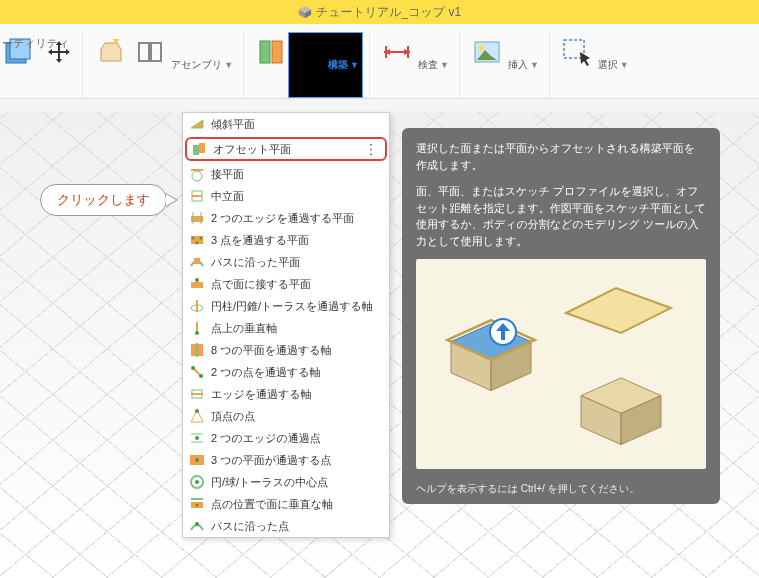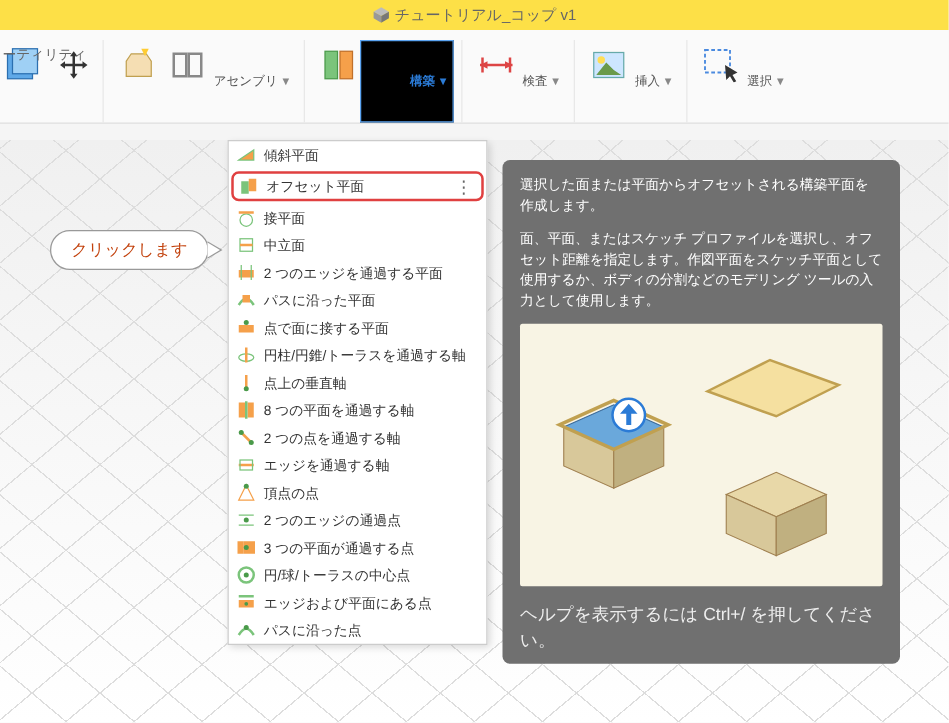--- a/index.html
+++ b/index.html
@@ -178,21 +178,21 @@
   .tooltip-panel p { margin-bottom: 10px; }
   .tooltip-img {
     background: #f8f4e4;
     border-radius: 2px;
     height: 210px;
     margin: 8px 0 12px 0;
     position: relative;
   }
   .tt-footer {
     color: #eee;
-    font-size: 14px;
+    font-size: 10px;
   }
   
   .iso-box {
     position: absolute;
     width: 110px; height: 80px;
   }
   .iso-box svg { width: 100%; height: 100%; }
   .iso-plane {
     position: absolute;
     top: 24px; left: 140px;
@@ -364,20 +364,29 @@
       <div class="dropdown-item">
         <span class="mi-icon"><svg viewBox="0 0 16 16">
             <rect x="2" y="6" width="12" height="6" fill="#f5a04a"></rect>
             <line x1="4" y1="2" x2="4" y2="14" stroke="#7bc47b"></line>
             <line x1="12" y1="2" x2="12" y2="14" stroke="#7bc47b"></line>
           </svg></span>
         <span>2 つのエッジを通過する平面</span>
       </div>
       <div class="dropdown-item">
         <span class="mi-icon"><svg viewBox="0 0 16 16">
+            <rect x="2" y="4" width="12" height="8" fill="#f5a04a"></rect>
+            <circle cx="4" cy="6" r="1.5" fill="#4a9a4a"></circle>
+            <circle cx="12" cy="6" r="1.5" fill="#4a9a4a"></circle>
+            <circle cx="8" cy="11" r="1.5" fill="#4a9a4a"></circle>
+          </svg></span>
+        <span>3 点を通過する平面</span>
+      </div>
+      <div class="dropdown-item">
+        <span class="mi-icon"><svg viewBox="0 0 16 16">
             <path d="M2 12 Q8 2 14 12" fill="none" stroke="#7bc47b" stroke-width="2"></path>
             <rect x="5" y="4" width="6" height="6" fill="#f5a04a"></rect>
           </svg></span>
         <span>パスに沿った平面</span>
       </div>
       <div class="dropdown-item">
         <span class="mi-icon"><svg viewBox="0 0 16 16">
             <rect x="2" y="6" width="12" height="6" fill="#f5a04a"></rect>
             <circle cx="8" cy="4" r="2" fill="#4a9a4a"></circle>
           </svg></span>
@@ -450,21 +459,21 @@
             <circle cx="8" cy="8" r="2" fill="#4a9a4a"></circle>
           </svg></span>
         <span>円/球/トーラスの中心点</span>
       </div>
       <div class="dropdown-item">
         <span class="mi-icon"><svg viewBox="0 0 16 16">
             <rect x="2" y="6" width="12" height="6" fill="#f5a04a"></rect>
             <line x1="2" y1="3" x2="14" y2="3" stroke="#7bc47b" stroke-width="2"></line>
             <circle cx="8" cy="9" r="1.5" fill="#4a9a4a"></circle>
           </svg></span>
-        <span>エッジおよび平面にある点</span>
+        <span>点の位置で面に垂直な軸</span>
       </div>
       <div class="dropdown-item">
         <span class="mi-icon"><svg viewBox="0 0 16 16">
             <path d="M2 12 Q8 2 14 12" fill="none" stroke="#7bc47b" stroke-width="2"></path>
             <circle cx="8" cy="6" r="2" fill="#4a9a4a"></circle>
           </svg></span>
         <span>パスに沿った点</span>
       </div>
     </div>
 

